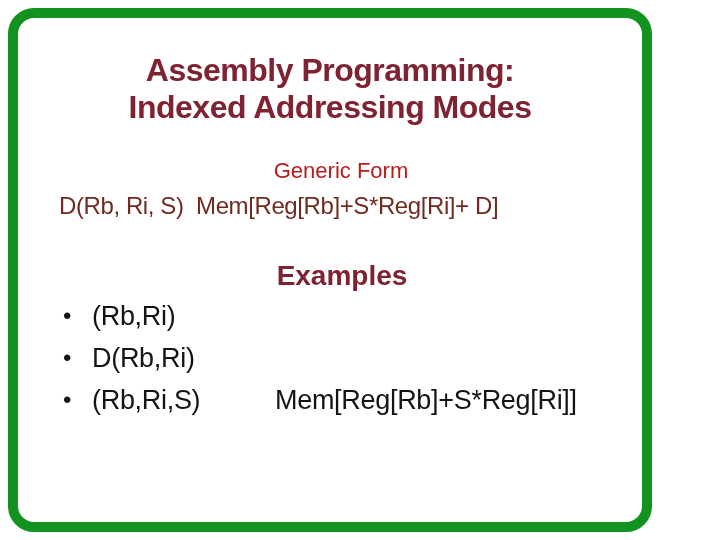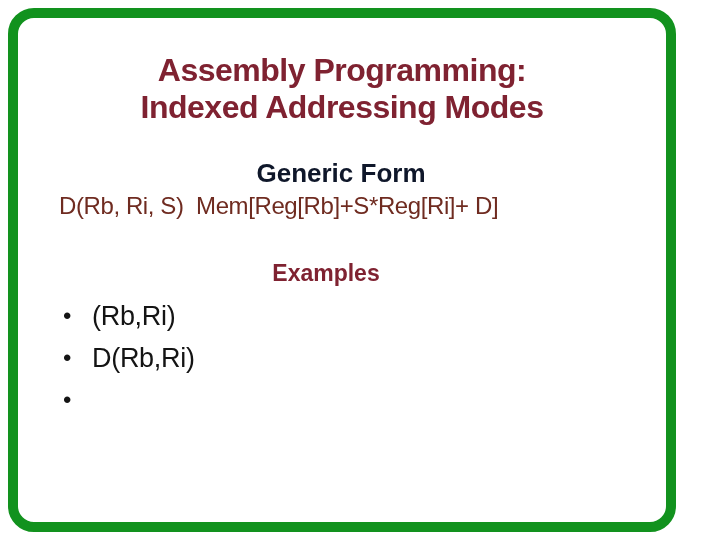--- a/index.html
+++ b/index.html
@@ -9,21 +9,20 @@
     --ink:#141414;
     --bg:#FFFFFF;
   }
   html,body{margin:0;padding:0;background:var(--bg);}
   .slide{
     position:relative;
     width:660px;height:540px;
     background:var(--bg);
     overflow:hidden;
     font-family:"Liberation Sans", sans-serif;
-    padding-left:24px;
   }
   .frame{
     position:absolute;
     inset:8px;
     border:10px solid var(--green);
     border-radius:26px;
     pointer-events:none;
   }
   .title{
     position:absolute;
@@ -32,38 +31,38 @@
     color:var(--maroon);
     font-weight:bold;
     font-size:32px;
     line-height:37px;
     letter-spacing:-0.5px;
   }
   .generic-heading{
     position:absolute;
     top:158px;left:341px;
     transform:translateX(-50%);
-    font-size:26px;
-    font-weight:bold;
-    color:#0f172a;
+    font-size:22px;
+    font-weight:normal;
+    color:#b91c1c;
     white-space:nowrap;
   }
   .formula{
     position:absolute;
     top:192px;left:59px;
     font-size:24px;
     color:var(--formula);
     white-space:pre;
     letter-spacing:-0.4px;
   }
   .examples-heading{
     position:absolute;
-    top:260px;left:326px;
+    top:260px;left:342px;
     transform:translateX(-50%);
-    font-size:23px;
+    font-size:28px;
     font-weight:bold;
     color:var(--maroon);
     white-space:nowrap;
   }
   .bullets{
     position:absolute;
     top:295px;left:63px;
     color:var(--ink);
   }
   .bullet-row{
@@ -104,17 +103,19 @@
       <span>(Rb,Ri)</span>
     </div>
 
     <div class="bullet-row">
       <span class="bullet-glyph">•</span>
       <span>D(Rb,Ri)</span>
     </div>
 
     <div class="bullet-row">
       <span class="bullet-glyph">•</span>
+      <span>(Rb,Ri,S)</span>
+      <span>Mem[Reg[Rb]+S*Reg[Ri]]</span>
     </div>
 
   </div>
 
 </div>
 
 </body></html>

